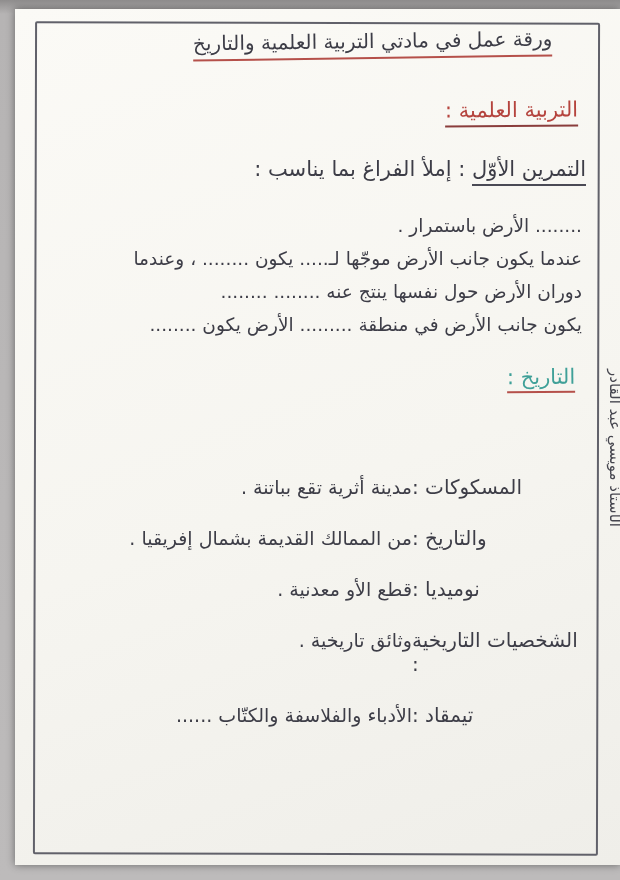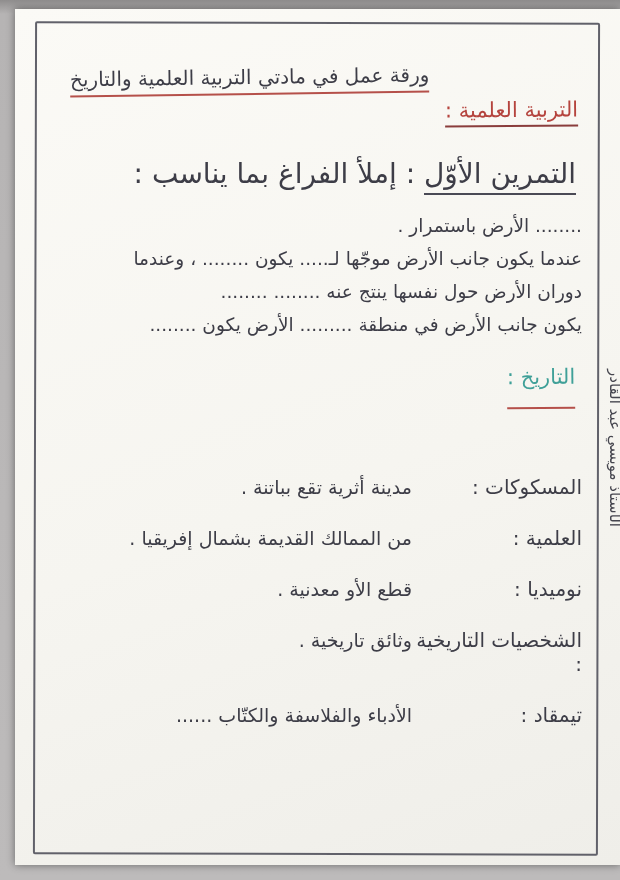--- a/index.html
+++ b/index.html
@@ -22,71 +22,71 @@
   
   .frame{
     position:absolute;left:19px;top:13px;right:21px;bottom:10px;
     border:2px solid #61616a;
     border-radius:2px;
     transform:rotate(0.15deg);
   }
   .ink{color:#3d3d47;}
   .title{
     position:absolute;top:20px;left:55px;right:68px;
-    text-align:left;font-size:20px;letter-spacing:0.5px;margin-top:36px;
+    text-align:right;font-size:20px;letter-spacing:0.5px;
   }
   .title .t-inner{
     display:inline-block;
     border-bottom:2.5px solid #b5504a;
     padding-bottom:4px;
     transform:rotate(-0.8deg);
   }
   .sci-head{
     position:absolute;top:89px;right:42px;
     font-size:21px;color:#b5443e;
     border-bottom:2.5px solid #8a3d3c;
     padding-bottom:3px;
     transform:rotate(-0.5deg);
   }
   .ex1{
-    position:absolute;top:148px;right:44px;
-    font-size:28px;
+    position:absolute;top:148px;right:34px;
+    font-size:21px;
     text-align:right;
   }
   .u-dark{
     border-bottom:2.5px solid #4a4a55;
     padding-bottom:3px;
     display:inline-block;
   }
   .fill{
     position:absolute;top:200px;right:38px;left:30px;
     font-size:18.5px;line-height:33px;
   }
   .hist-head{
     position:absolute;top:356px;right:45px;
     font-size:21px;color:#3fa098;
     border-bottom:2.5px solid #b5504a;
-    padding-bottom:18px;
+    padding-bottom:2px;
     transform:rotate(-0.6deg);
   }
   .ex2{
     position:absolute;top:420px;right:40px;
     font-size:20px;
   }
   .match{
     position:absolute;top:466px;right:38px;left:40px;
   }
   .match-row{
     display:flex;flex-direction:row;
     align-items:baseline;
     margin-bottom:27px;
     font-size:19px;
   }
   .term{
-    width:170px;text-align:right;flex:none;
+    width:170px;text-align:left;flex:none;
     font-size:20px;
   }
   .definition{
     flex:1;
     padding-left:30px;
   }
   .margin-note{
     position:absolute;
     top:428px;left:448px;width:300px;height:22px;
     transform:rotate(90deg);
@@ -124,21 +124,21 @@
 
     <div class="hist-head" dir="rtl">التاريخ :</div>
 
 
     <div class="match ink" dir="rtl">
       <div class="match-row">
         <span class="term">المسكوكات :</span>
         <span class="definition">مدينة أثرية تقع بباتنة .</span>
       </div>
       <div class="match-row">
-        <span class="term">العلمية :</span>
+        <span class="term">والتاريخ :</span>
         <span class="definition">من الممالك القديمة بشمال إفريقيا .</span>
       </div>
       <div class="match-row">
         <span class="term">نوميديا :</span>
         <span class="definition">قطع الأو معدنية .</span>
       </div>
       <div class="match-row">
         <span class="term">الشخصيات التاريخية :</span>
         <span class="definition">وثائق تاريخية .</span>
       </div>

